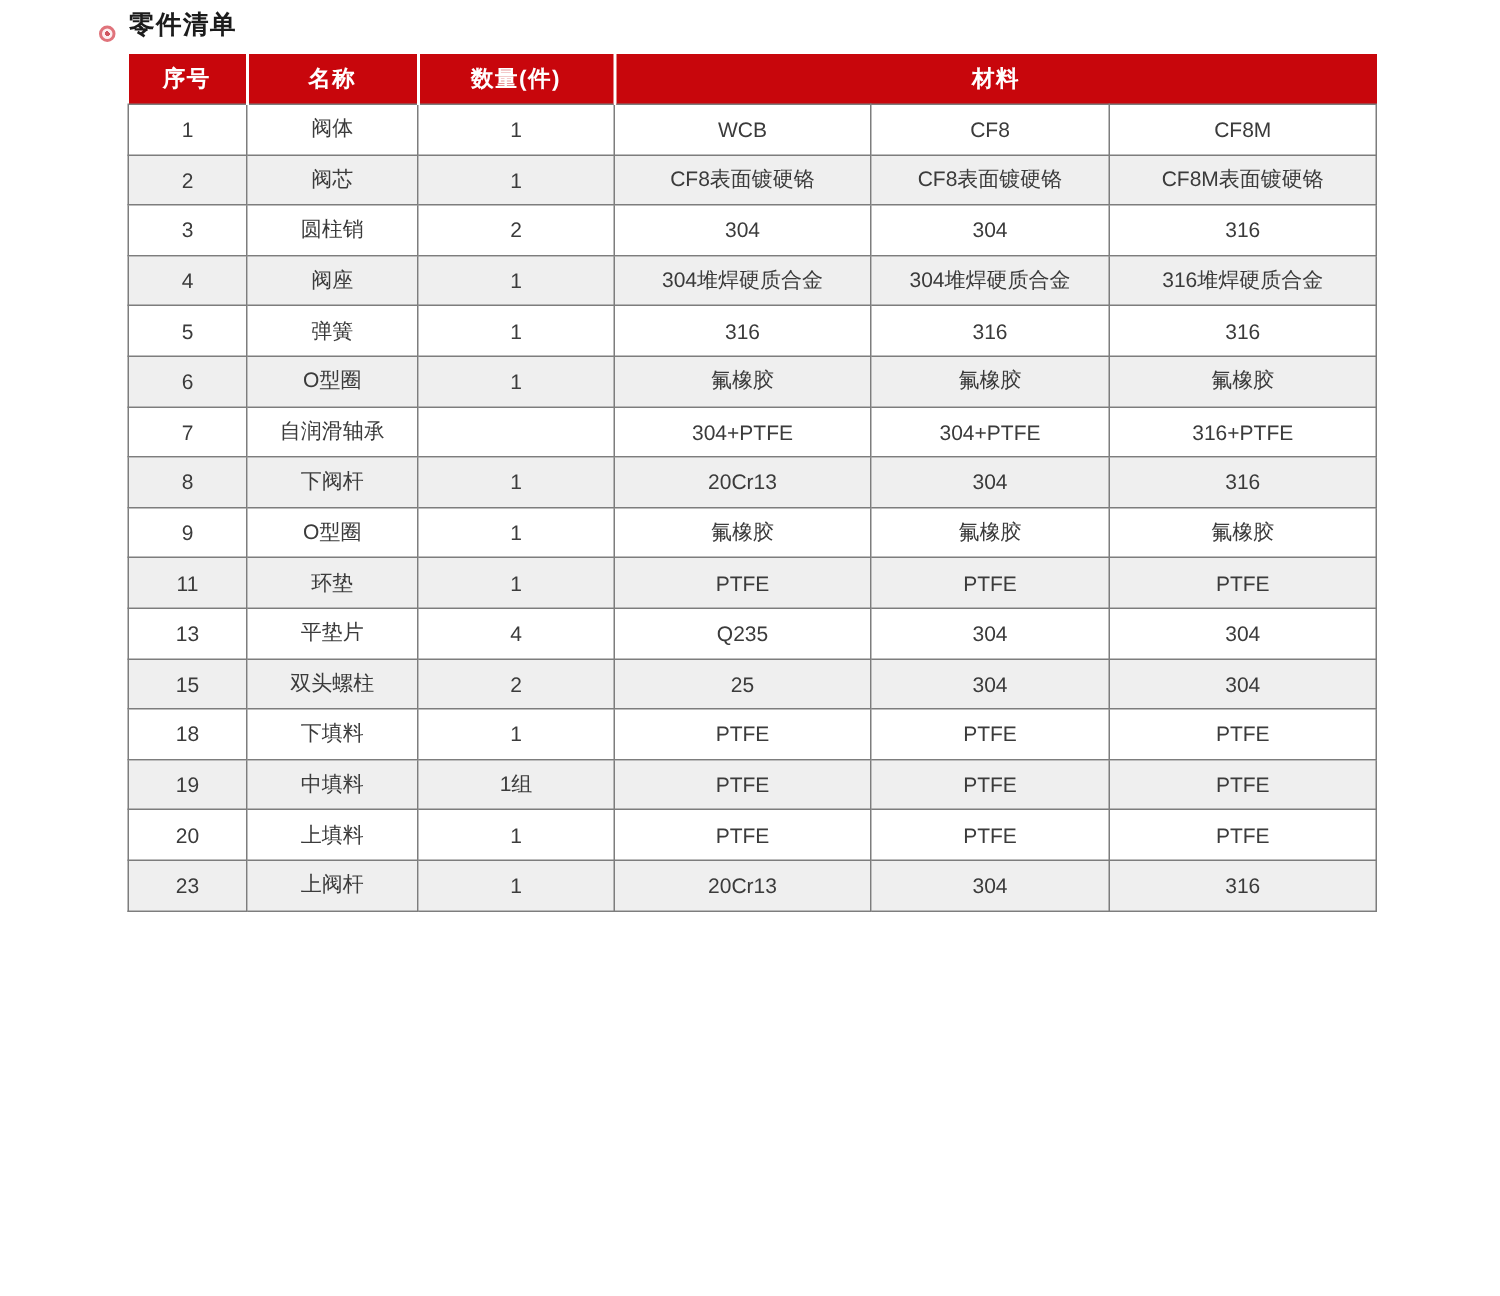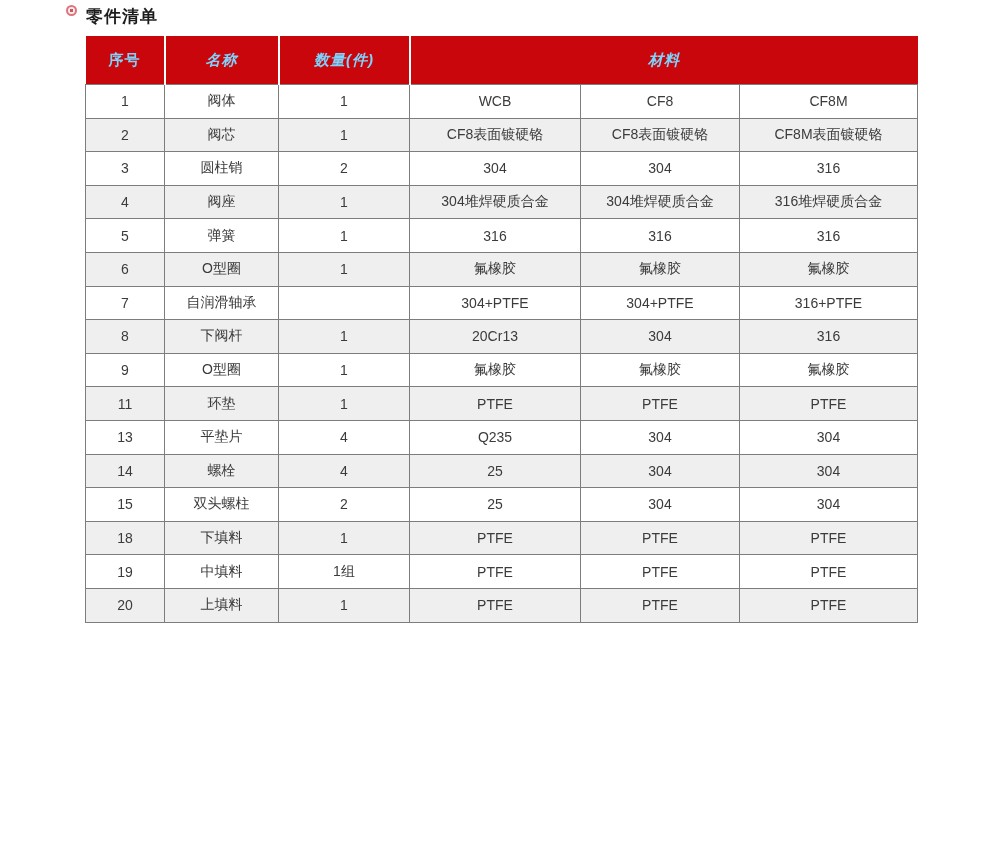--- a/index.html
+++ b/index.html
@@ -13,21 +13,21 @@
     width: 1000px;
     height: 864px;
     background: #ffffff;
     overflow: hidden;
   }
   .title-bar {
     position: absolute;
     left: 66px;
     top: 5px;
     display: flex;
-    align-items: flex-start;
+    align-items: flex-end;
     gap: 9px;
   }
   .bullet-icon {
     width: 7px;
     height: 7px;
     border: 2px solid var(--bullet-ring, #e0737b);
     border-radius: 50%;
     background: radial-gradient(circle at center, var(--bullet-dot, #cf5560) 0 1.6px, #fdeef0 1.6px);
     flex: 0 0 auto;
   }
@@ -40,34 +40,33 @@
   table.parts {
     position: absolute;
     left: 85px;
     top: 36px;
     width: 832px;
     border-collapse: collapse;
     table-layout: fixed;
   }
   table.parts th {
     background: var(--header-red, #c8060c);
-    color: #7dd3fc;
+    color: #ffffff;
     font-size: 15px;
     font-weight: bold;
-    height: 48px;
+    height: 33px;
     text-align: center;
     vertical-align: middle;
     border: none;
     border-bottom: 1px solid var(--border-gray, #7d7d7d);
     padding: 0;
     letter-spacing: 1px;
   }
   table.parts th + th {
     border-left: 2px solid #ffffff;
-    font-style: italic;
   }
   table.parts td {
     border: 1px solid var(--border-gray, #7d7d7d);
     height: 32.6px;
     text-align: center;
     vertical-align: middle;
     font-size: 14px;
     color: #3b3b3b;
     padding: 0;
     overflow: hidden;
@@ -190,28 +189,20 @@
         </tr>
         <tr>
           <td>13</td>
           <td>平垫片</td>
           <td>4</td>
           <td>Q235</td>
           <td>304</td>
           <td>304</td>
         </tr>
         <tr>
-          <td>14</td>
-          <td>螺栓</td>
-          <td>4</td>
-          <td>25</td>
-          <td>304</td>
-          <td>304</td>
-        </tr>
-        <tr>
           <td>15</td>
           <td>双头螺柱</td>
           <td>2</td>
           <td>25</td>
           <td>304</td>
           <td>304</td>
         </tr>
         <tr>
           <td>18</td>
           <td>下填料</td>
@@ -229,16 +220,24 @@
           <td>PTFE</td>
         </tr>
         <tr>
           <td>20</td>
           <td>上填料</td>
           <td>1</td>
           <td>PTFE</td>
           <td>PTFE</td>
           <td>PTFE</td>
         </tr>
+        <tr>
+          <td>23</td>
+          <td>上阀杆</td>
+          <td>1</td>
+          <td>20Cr13</td>
+          <td>304</td>
+          <td>316</td>
+        </tr>
       </tbody>
   </table>
 
 </div>
 
 </body></html>

